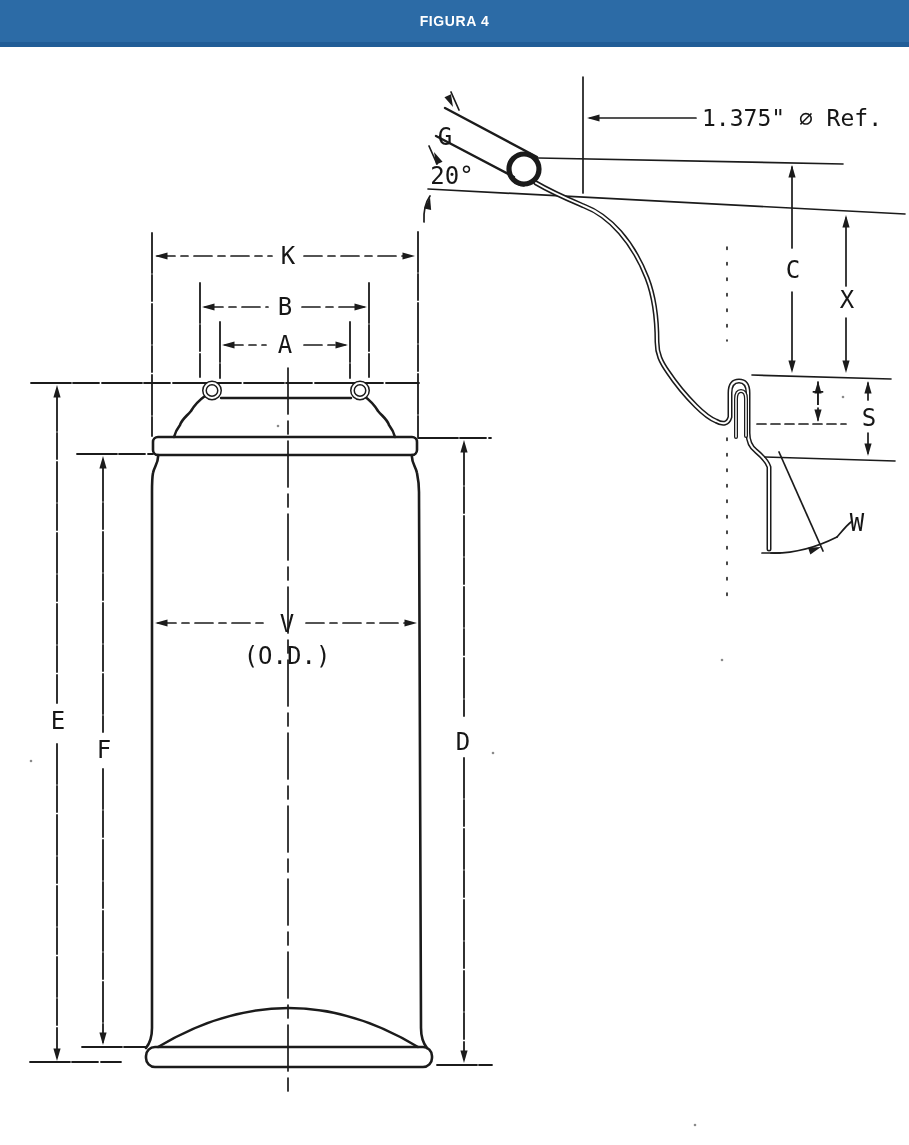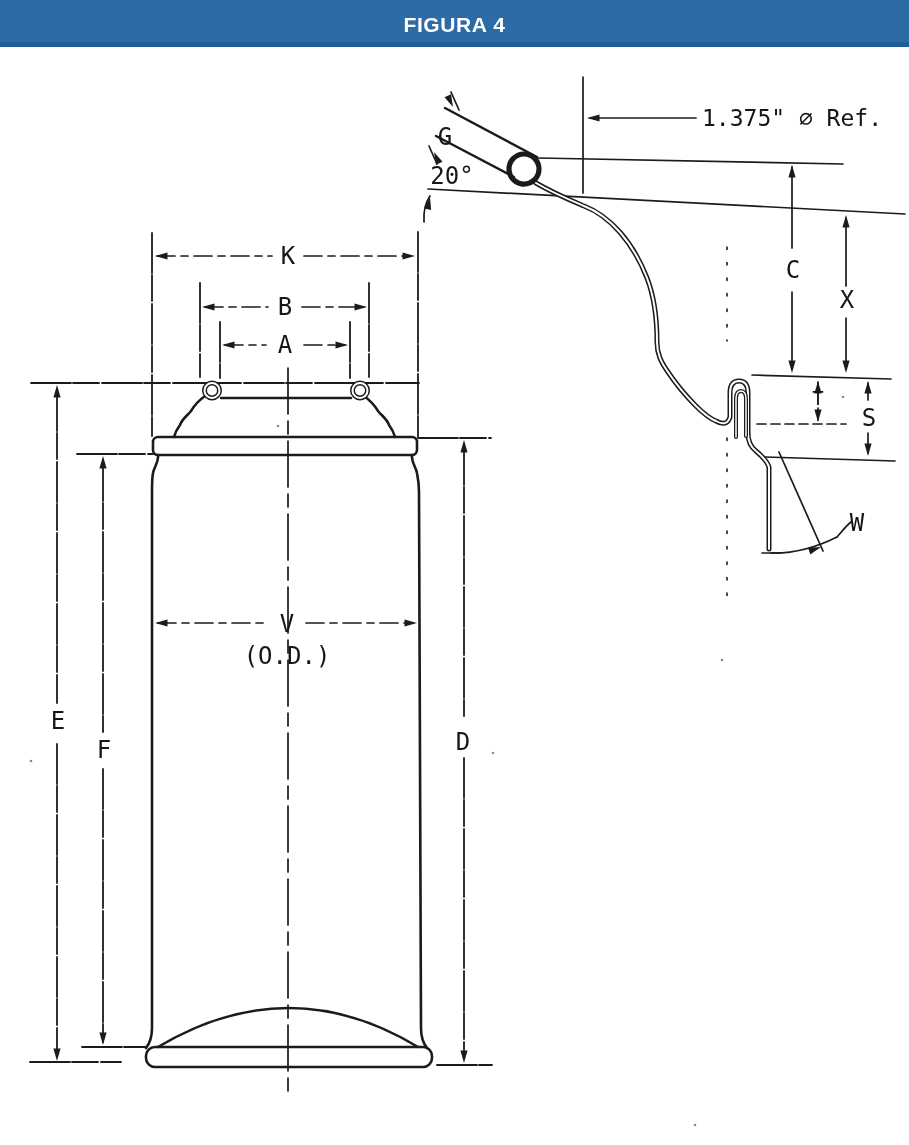--- a/index.html
+++ b/index.html
@@ -1,21 +1,21 @@
 <!DOCTYPE html>
 <html><head>
 <meta charset="utf-8">
 <style>
   html,body{margin:0;padding:0;background:#ffffff;}
   body{width:909px;height:1145px;position:relative;overflow:hidden;
        font-family:"Liberation Sans",sans-serif;}
   .header-bar{position:absolute;top:0;left:0;width:909px;height:47px;
               background:#2c6ba6;border-bottom:5px solid #215d97;box-sizing:border-box;}
   .header-title{position:absolute;top:13px;left:0;width:100%;text-align:center;
-                color:#ffffff;font-size:21px;font-weight:bold;letter-spacing:.6px;
+                color:#ffffff;font-size:14px;font-weight:bold;letter-spacing:.6px;
                 font-family:"Liberation Sans",sans-serif;}
   svg{position:absolute;top:0;left:0;}
   .ink{stroke:#1b1b1b;fill:none;stroke-linecap:round;stroke-linejoin:round;}
   .w2{stroke-width:2.4;}
   .thin{stroke-width:1.7;}
   .ext{stroke-width:1.8;stroke-dasharray:40 2 26 3;}
   .dim{stroke-width:1.7;stroke-dasharray:18 6 7 6;}
   .dbl-out{stroke-width:5;}
   .dbl-out2{stroke-width:4;}
   .dbl-in{stroke:#ffffff;stroke-width:2;}

